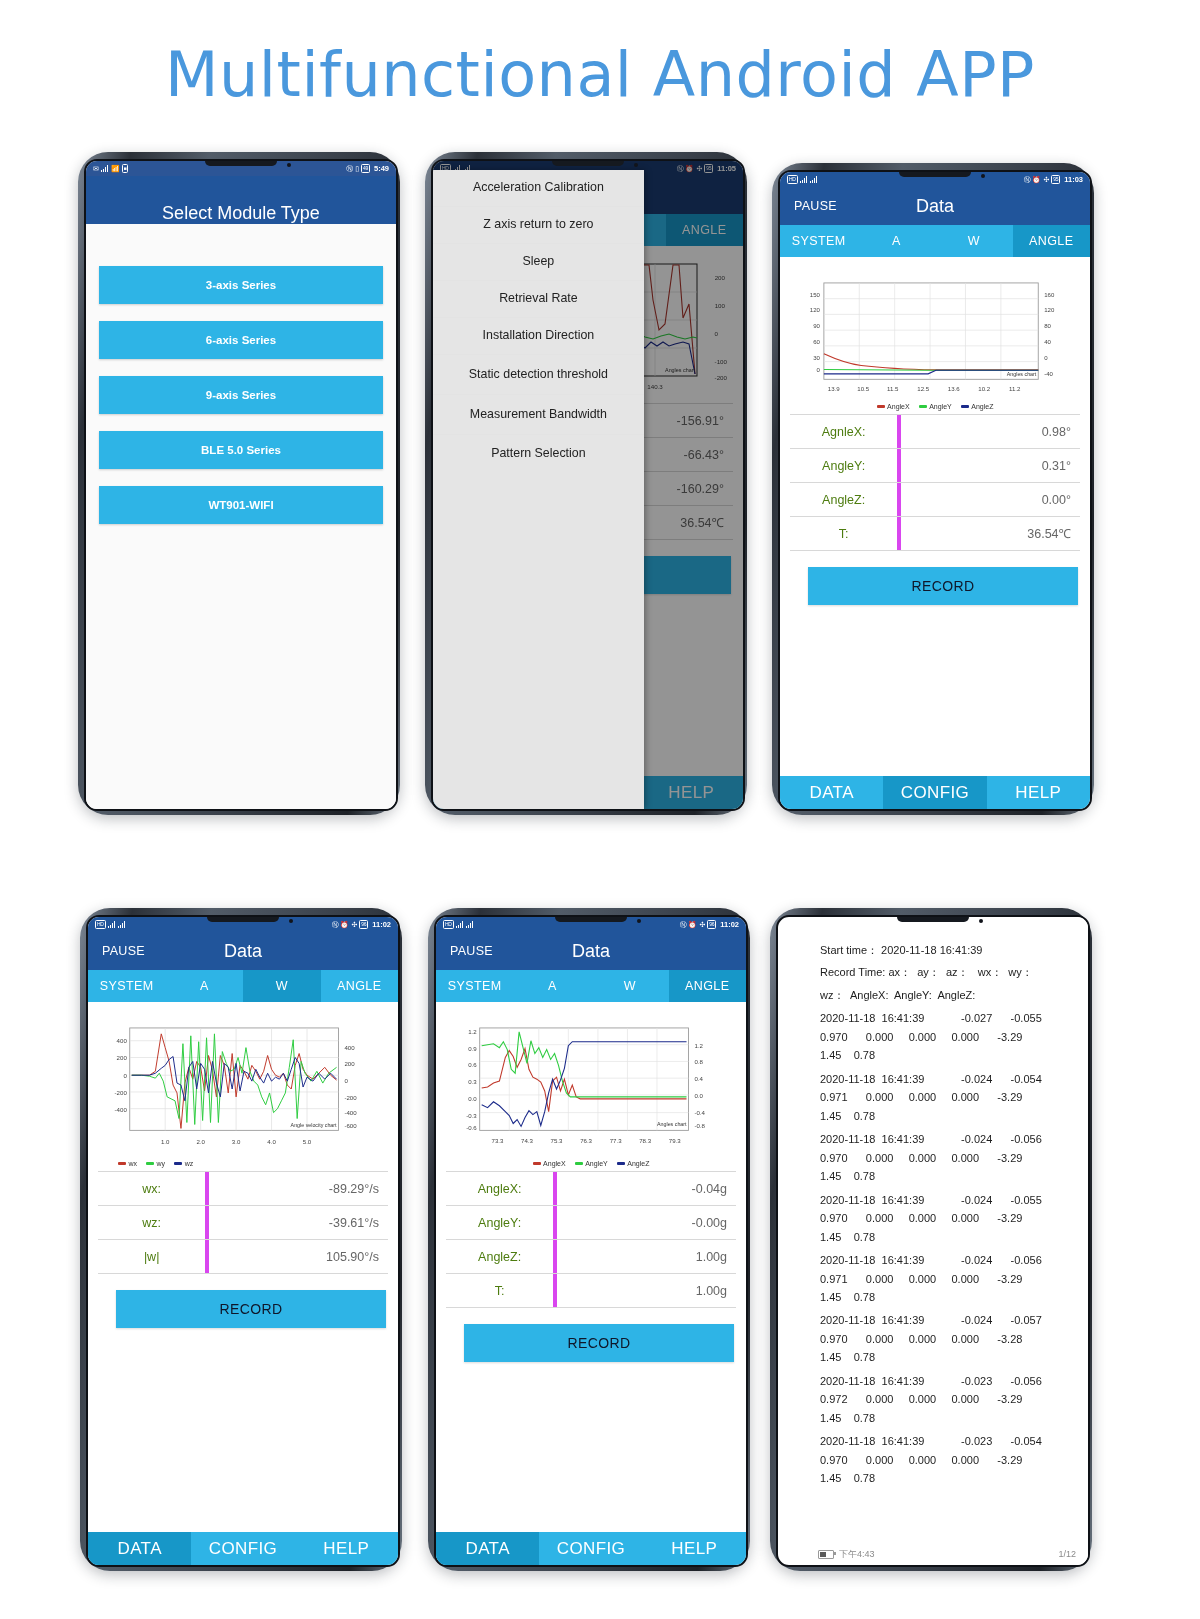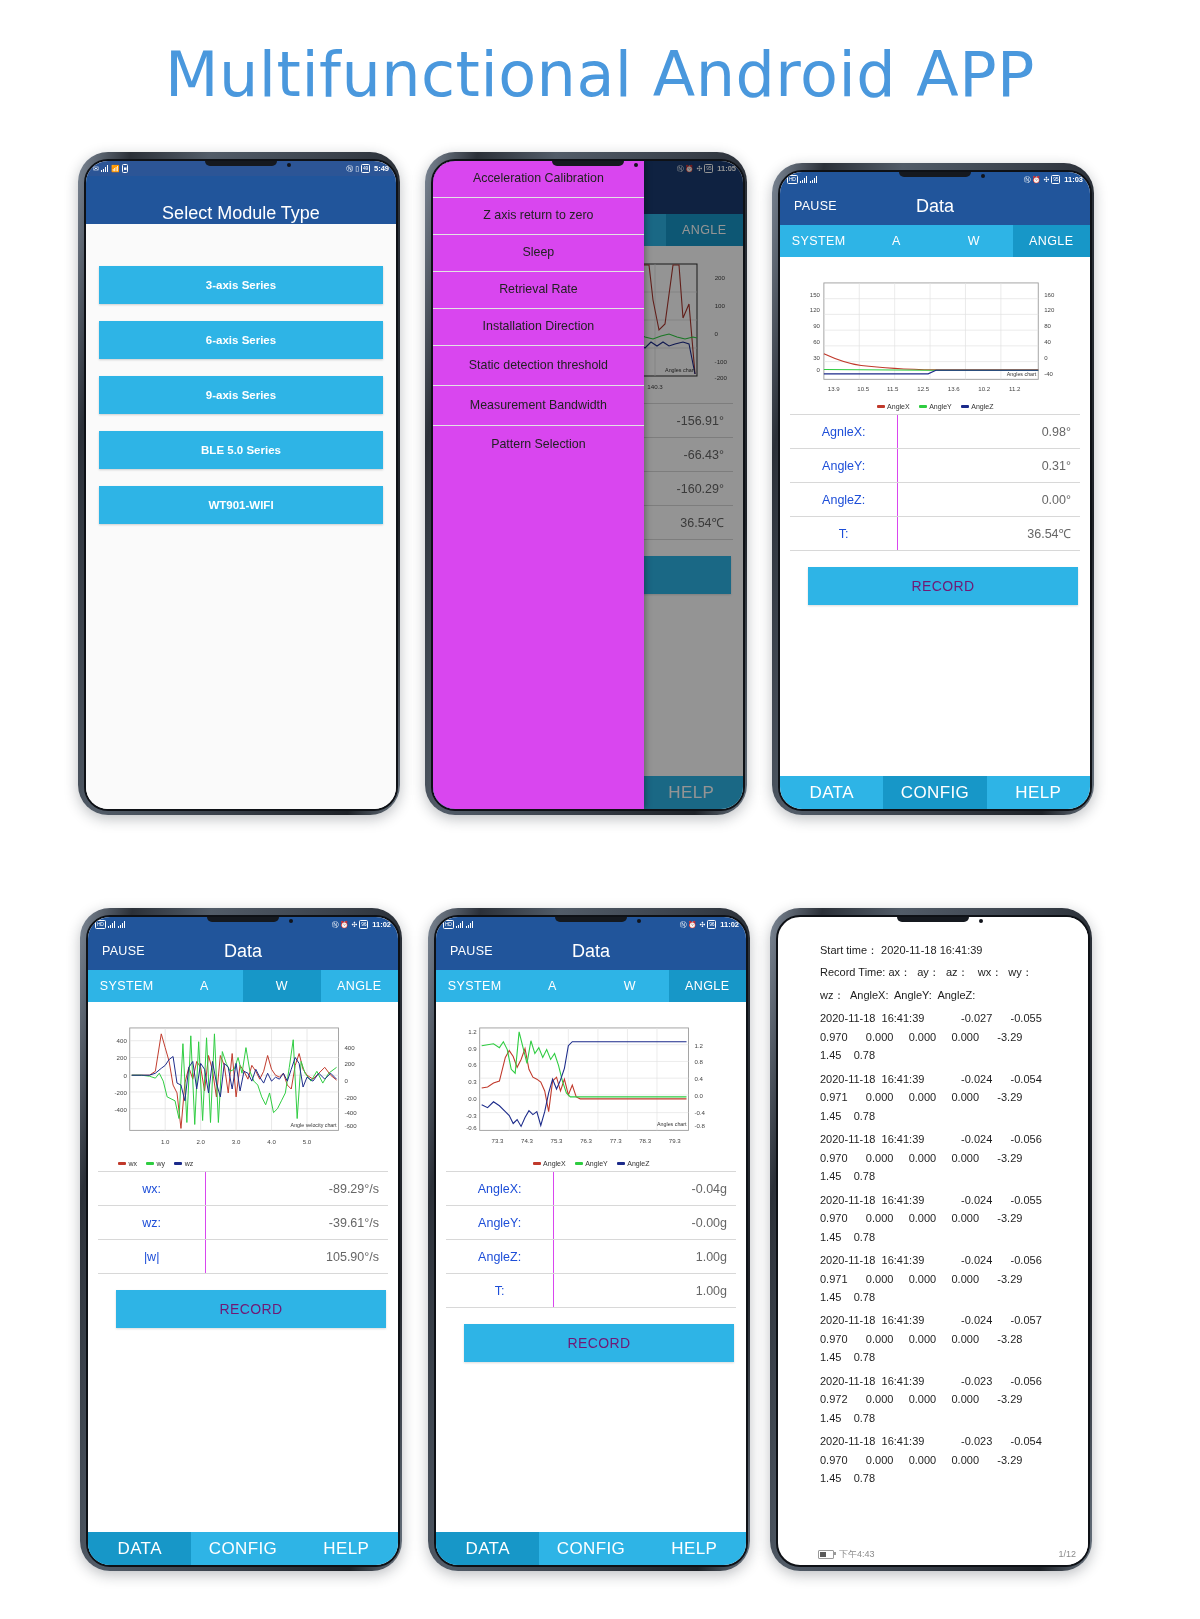--- a/index.html
+++ b/index.html
@@ -16,21 +16,21 @@
   
   .phone{
     position:absolute;
     border-radius:30px;
     background:linear-gradient(100deg,#7d8896 0%,#2b3038 12%,#525c68 30%,#39404a 60%,#1d2127 88%,#6b7682 100%);
     padding:7px 6px 8px 6px;
     box-shadow:0 4px 14px rgba(20,28,40,.28);
   }
   .phone-inner{
     position:relative;width:100%;height:100%;
-    border-radius:24px;overflow:hidden;background:#fff;
+    border-radius:13px;overflow:hidden;background:#fff;
     border:2px solid #0e1116;
   }
   .notch{
     position:absolute;left:50%;transform:translateX(-50%);top:0px;
     width:72px;height:5px;background:#15191f;border-radius:0 0 5px 5px;z-index:40;
   }
   .notch-dot{
     position:absolute;top:2px;right:34%;width:4px;height:4px;border-radius:50%;
     background:#11141a;z-index:41;
   }
@@ -88,21 +88,21 @@
   .modlist{padding:42px 13px 0 13px;background:#fafafa;height:100%;box-sizing:border-box;}
   .modbtn{
     height:38px;background:#2eb4e6;color:#fff;display:flex;align-items:center;
     justify-content:center;font-size:11.5px;font-weight:bold;margin-bottom:17px;
     box-shadow:0 1px 2px rgba(0,0,0,.18);
   }
 
   
   .scrim{position:absolute;inset:0;background:rgba(0,0,0,.42);z-index:20;}
   .menu{
-    position:absolute;left:0;top:0;bottom:0;width:68%;background:#d946ef;z-index:30;
+    position:absolute;left:0;top:9px;bottom:0;width:68%;background:#e5e5e5;z-index:30;
     box-shadow:2px 0 6px rgba(0,0,0,.3);
   }
   .menu-item{
     min-height:37px;display:flex;align-items:center;justify-content:center;
     text-align:center;font-size:12.4px;color:#222;border-bottom:1px solid #e3e3e3;
     padding:3px 8px;line-height:1.12;box-sizing:border-box;
   }
   .menu-item.two{min-height:40px;}
 
   
@@ -112,28 +112,28 @@
     align-items:center;
   }
   .legend span{display:flex;align-items:center;gap:2.5px;}
   .legend i{display:inline-block;width:8px;height:2.5px;border-radius:1px;}
 
   
   .vtable{margin:4px 10px 0 10px;border-top:1px solid #d8d8d8;}
   .vrow{display:flex;height:33px;border-bottom:1px solid #d8d8d8;}
   .vrow .k{
     flex:0 0 37%;display:flex;align-items:center;justify-content:center;
-    font-size:12.5px;color:#1d4ed8;border-right:1px solid #d946ef;
+    font-size:12.5px;color:#4d7c0f;border-right:4px solid #d946ef;
   }
   .vrow .v{
     flex:1;display:flex;align-items:center;justify-content:flex-end;
     font-size:12.5px;color:#666;padding-right:9px;
   }
   .recordbtn{
-    margin:16px 12px 0 28px;height:38px;background:#2eb4e6;color:#701a75;
+    margin:16px 12px 0 28px;height:38px;background:#2eb4e6;color:#0f172a;
     display:flex;align-items:center;justify-content:center;font-size:14px;
     letter-spacing:.4px;box-shadow:0 1px 2px rgba(0,0,0,.15);
   }
 
   
   .logscreen{
     position:absolute;inset:0;background:#fff;display:flex;flex-direction:column;margin-left:28px;
   }
   .logbody{
     flex:1 1 auto;padding:24px 12px 0 14px;box-sizing:border-box;overflow:hidden;

